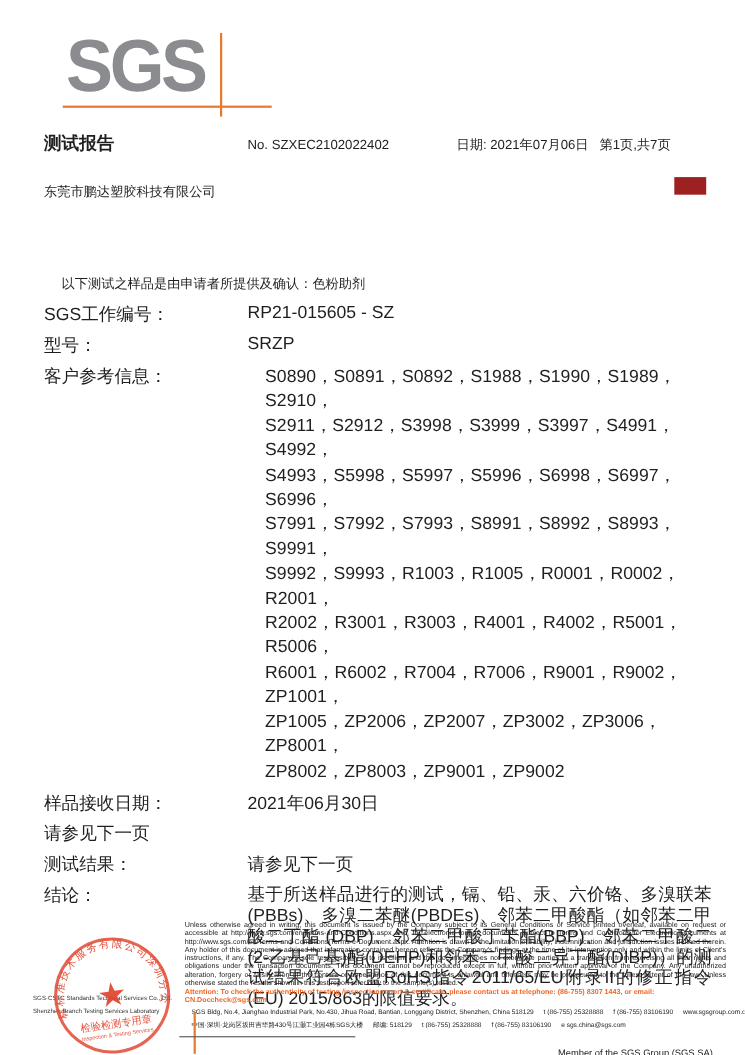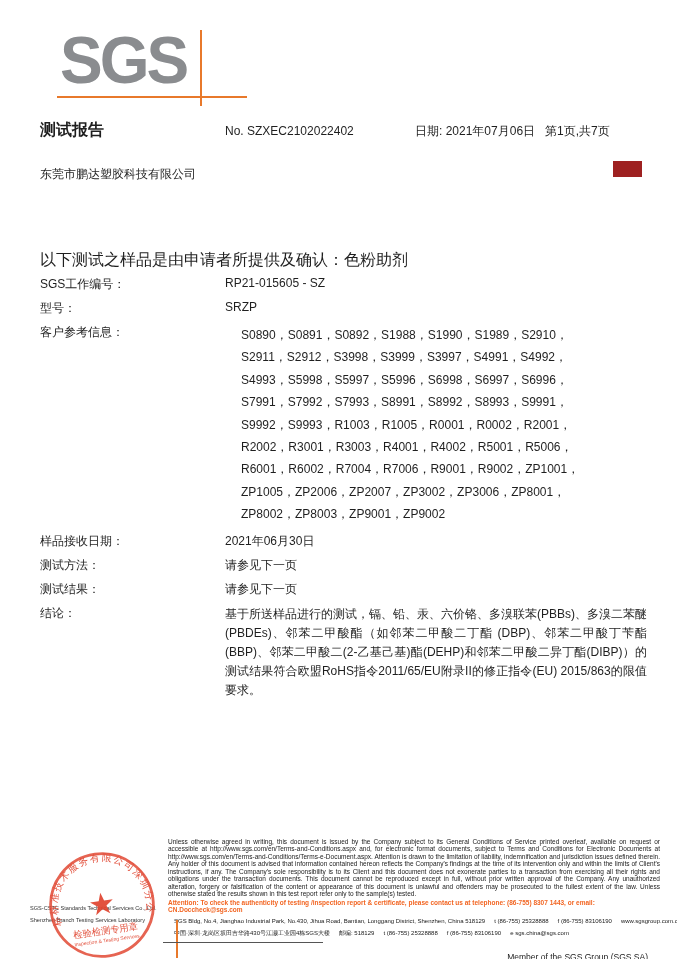--- a/index.html
+++ b/index.html
@@ -18,24 +18,24 @@
   .title { width:185px; font-size:16px; font-weight:700; }
   .report-no { width:190px; font-size:12px; }
   .report-date { width:130px; font-size:12px; }
   .page-info { font-size:12px; }
 
   
   .applicant { position:absolute; left:40px; top:161px; font-size:12px; line-height:26px; }
 
   .red-mark { position:absolute; right:35px; top:161px; width:29px; height:16px; background:#9e2121; }
 
-  .statement { position:absolute; left:40px; top:250px; font-size:16px; }
+  .statement { position:absolute; left:56px; top:250px; font-size:12px; }
 
   
-  .fields { position:absolute; left:40px; top:276px; width:607px; font-size:12px; }
+  .fields { position:absolute; left:40px; top:276px; width:607px; font-size:16px; }
   .row { display:flex; margin-bottom:7px; }
   .lbl { width:185px; flex:0 0 185px; }
   .val { flex:1; }
   .ref-line { line-height:22.4px;margin-left:16px; }
   .row-gap { margin-top:5px; }
   .conclusion-val { line-height:19px; text-align:justify; }
 
   
   .stamp-wrap { position:absolute; left:46px; top:849px; width:112px; height:112px;
                 transform:rotate(-8deg); opacity:.92; z-index:3; }
@@ -104,21 +104,20 @@
     </div>
 
     <div class="row">
       <div class="lbl">样品接收日期：</div>
       <div class="val">2021年06月30日</div>
     </div>
 
 
 
     <div class="row">
-      <div class="lbl">测试方法：</div>
       <div class="val">请参见下一页</div>
     </div>
 
     <div class="row row-gap">
       <div class="lbl">测试结果：</div>
       <div class="val">请参见下一页</div>
     </div>
 
     <div class="row row-gap">
       <div class="lbl">结论：</div>

